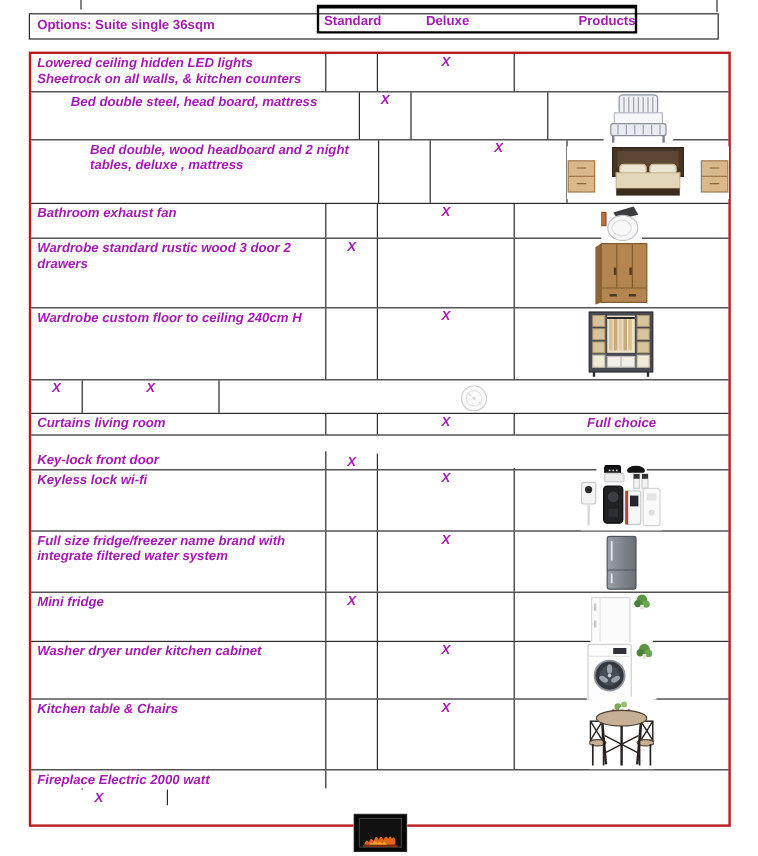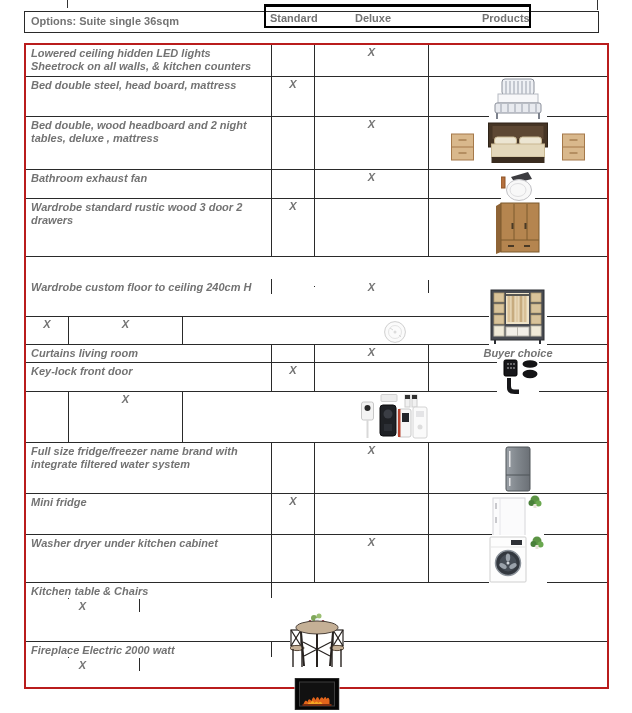--- a/index.html
+++ b/index.html
@@ -1,17 +1,17 @@
 <!DOCTYPE html>
 <html><head>
 <meta charset="utf-8">
 <style>
   html,body{margin:0;padding:0;background:#fff;}
   .page{position:relative;width:632px;height:713px;background:#fff;overflow:hidden;
-        font-family:"Liberation Sans",sans-serif;color:#737373;}
+        font-family:"Liberation Sans",sans-serif;color:#a21caf;}
   .stub{position:absolute;width:1px;background:#333;}
   
   .hdr-row{position:absolute;left:24px;top:11px;width:573px;height:20px;
            border:1px solid #2a2a2a;}
   .hdr-title{position:absolute;left:6px;top:3px;font-size:11px;font-weight:700;white-space:nowrap;}
   .hdr-overlay{position:absolute;left:264px;top:4px;width:267px;height:24px;
                border:2px solid #000;border-top:3px solid #000;background:transparent;box-sizing:border-box;}
   .hdr-col{position:absolute;top:5px;font-size:11px;font-weight:700;white-space:nowrap;}
   .hc0{left:4px;} .hc1{left:89px;} .hc2{left:216px;}
   
@@ -20,23 +20,23 @@
   .row:last-child{border-bottom:none;}
   .cell{box-sizing:border-box;}
   .c-desc{width:246px;border-right:1px solid #2a2a2a;padding:2px 5px 0 5px;
           font-size:11px;font-weight:700;font-style:italic;line-height:13px;white-space:pre-line;}
   .c-std{width:43px;border-right:1px solid #2a2a2a;text-align:center;padding-top:1px;
          font-size:11px;font-weight:700;font-style:italic;}
   .c-dlx{width:114px;border-right:1px solid #2a2a2a;text-align:center;padding-top:1px;
          font-size:11px;font-weight:700;font-style:italic;}
   .c-prod{flex:1;position:relative;overflow:visible;text-align:center;
           font-size:11px;font-weight:700;font-style:italic;}
-  .r1{height:32px;} .r2{height:40px;} .r3{height:53px;} .r4{height:29px;} .r5{height:58px;}
-  .r6{height:60px;align-items:center;} .r7{height:28px;} .r8{height:18px;justify-content:flex-end;} .r9{height:29px;} .r10{height:51px;}
-  .r11{height:51px;} .r12{height:41px;} .r13{height:48px;} .r14{height:59px;flex-direction:column;} .r15{height:45px;flex-direction:column;}
+  .r1{height:32px;} .r2{height:40px;padding-left:28px;} .r3{height:53px;padding-left:44px;} .r4{height:29px;} .r5{height:58px;}
+  .r6{height:60px;} .r7{height:28px;} .r8{height:18px;justify-content:flex-end;} .r9{height:29px;align-items:flex-end;} .r10{height:51px;}
+  .r11{height:51px;} .r12{height:41px;} .r13{height:48px;} .r14{height:59px;} .r15{height:45px;flex-direction:column;}
   .pimg{position:absolute;left:50%;transform:translateX(-50%);background:#fff;z-index:2;line-height:0;}
   .p2{top:1px;} .p3{top:5px;} .p4{top:1px;} .p5{top:3px;} .p6{top:2px;} .p7{top:4px;}
   .p9{top:-4px;} .p10{top:2px;} .p11{top:3px;} .p12{top:1px;} .p13{top:0px;} .p14{top:-2px;} .p15{top:7px;}
   .ptext{display:inline-block;margin-top:2px;}
 </style>
 </head>
 <body>
 
 <div class="page">
 
@@ -211,21 +211,21 @@
           </svg>
         </span>
       </div>
     </div>
 
     <div class="row r8">
       <div class="cell c-desc">Curtains living room</div>
       <div class="cell c-std"></div>
       <div class="cell c-dlx">X</div>
       <div class="cell c-prod">
-        <span class="ptext">Buyer choice</span>
+        <span class="ptext">Full choice</span>
       </div>
     </div>
 
     <div class="row r9">
       <div class="cell c-desc">Key-lock front door</div>
       <div class="cell c-std">X</div>
       <div class="cell c-dlx"></div>
       <div class="cell c-prod">
         <span class="pimg p9">
           <svg width="42" height="37" viewBox="0 0 42 37">
@@ -240,20 +240,21 @@
             </g>
             <ellipse cx="33" cy="5" rx="7.5" ry="3.8" fill="#141416"></ellipse>
             <ellipse cx="33" cy="15" rx="7.5" ry="4.2" fill="#141416"></ellipse>
             <path d="M10,19 v10 q0,6 8,6 h4 v-4.5 h-5 q-3,0 -3,-3.5 v-8 z" fill="#17171a"></path>
           </svg>
         </span>
       </div>
     </div>
 
     <div class="row r10">
+      <div class="cell c-desc">Keyless lock wi-fi</div>
       <div class="cell c-std"></div>
       <div class="cell c-dlx">X</div>
       <div class="cell c-prod">
         <span class="pimg p10">
           <svg width="68" height="48" viewBox="0 0 68 48">
             <rect x="0.5" y="8" width="12" height="18" rx="2" fill="#f3f3f3" stroke="#c8c8c8"></rect>
             <circle cx="6.5" cy="14" r="3" fill="#2b2b2b"></circle>
             <rect x="5.5" y="26" width="2" height="18" fill="#d9d9d9"></rect>
             <rect x="20" y="0.5" width="16" height="7" rx="1" fill="#ececec" stroke="#cfcfcf"></rect>
             <rect x="44" y="1" width="5" height="12" fill="#f1f1f1" stroke="#cccccc"></rect>

